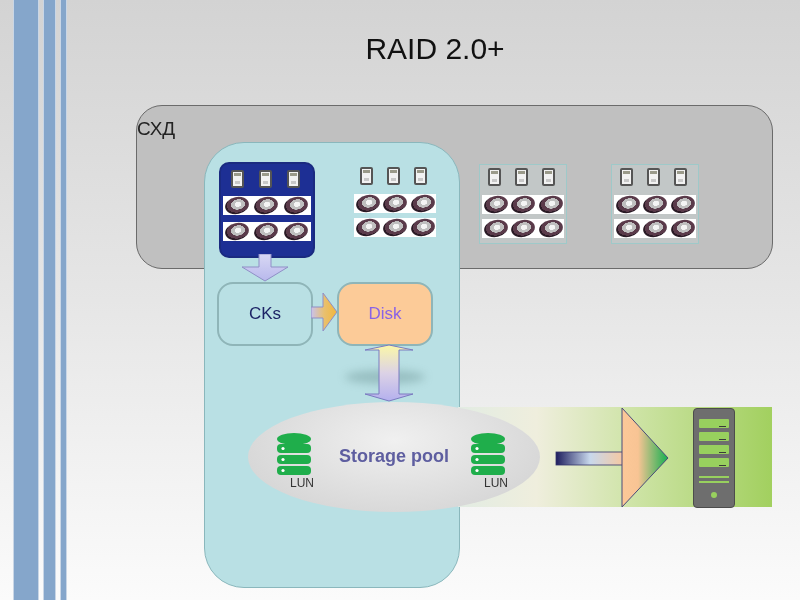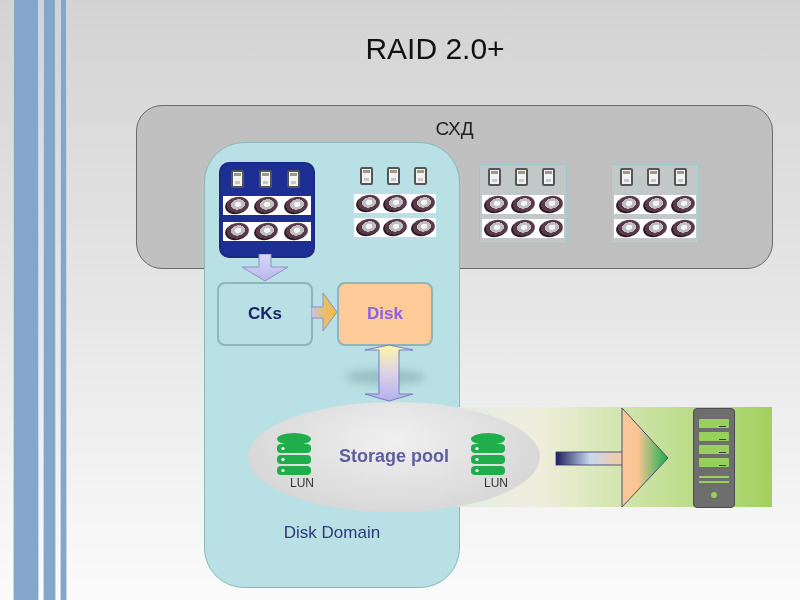--- a/index.html
+++ b/index.html
@@ -12,21 +12,21 @@
   .stripe.s1 { left:13px; width:24px; border-left:1px solid #c9d6e6; border-right:1px solid #c9d6e6; }
   .stripe.s2 { left:43px; width:11px; border-left:1px solid #c9d6e6; border-right:1px solid #c9d6e6; }
   .stripe.s3 { left:60px; width:5px; border-left:1px solid #c9d6e6; border-right:1px solid #c9d6e6; }
 
   .title { position:absolute; left:0; width:870px; top:32px; text-align:center; font-size:30px; color:#111; }
 
   .storage {
     position:absolute; left:136px; top:105px; width:635px; height:162px;
     background:#c0c0c0; border:1px solid #6b6b6b; border-radius:26px;
   }
-  .storage-label { position:absolute; left:0; right:0; top:12px; text-align:center; font-size:19px; color:#222; }
+  .storage-label { position:absolute; left:0; right:0; top:12px; font-size:19px; color:#222; }
 
   .domain {
     position:absolute; left:204px; top:142px; width:254px; height:444px;
     background:#b9e0e4; border:1px solid #8ab7bc; border-radius:40px;
   }
   .domain-label { position:absolute; left:0; right:0; top:378px; text-align:center; font-size:17px; line-height:24px; color:#2b3a7a; }
 
   .enclosure { position:absolute; }
   .enclosure.selected {
     left:219px; top:162px; width:92px; height:92px; background:#1d2f94;
@@ -41,21 +41,21 @@
   .ssd::after { content:""; position:absolute; left:2px; right:2px; top:9px; height:3px; background:#c8c8c8; }
   .hdd-row { position:absolute; height:19px; background:#fff; }
   .hdd {
     position:absolute; top:1px; width:24px; height:17px; border-radius:50%;
     background: radial-gradient(ellipse at 55% 45%, #f4f4f4 0 18%, #bfbfbf 19% 38%, #5a3a4a 39% 60%, #2a1a25 61%);
     transform: rotate(-12deg);
   }
 
   .box {
     position:absolute; display:flex; align-items:center; justify-content:center;
-    font-weight:bold; font-size:17px; border-radius:8px;
+    font-weight:normal; font-size:17px; border-radius:16px;
   }
   .cks { left:217px; top:282px; width:92px; height:60px; background:#b9e0e4; border:2px solid #8fb5b8; color:#1d2466; }
   .ckgs { left:337px; top:282px; width:92px; height:60px; background:#fccb98; border:2px solid #8fb5b8; color:#8a63e6; }
 
   .pool {
     position:absolute; left:248px; top:402px; width:292px; height:110px; border-radius:50%;
     background: radial-gradient(ellipse at 50% 35%, #f0f0f0 0%, #d9d9d9 70%, #cfcfcf 100%);
   }
   .pool-label { position:absolute; left:0; right:0; top:44px; text-align:center; font-size:18px; font-weight:bold; color:#5e5ea0; }
   .lun { position:absolute; width:40px; }
@@ -82,21 +82,20 @@
 <div class="stripe s3"></div>
 
 <div class="title">RAID 2.0+</div>
 
 <div class="storage">
   <div class="storage-label">СХД</div>
 </div>
 
 <div class="domain">
   <div class="domain-label">
-    <div>Disk Domain</div>
   </div>
 </div>
 
 <div id="enclosures">
     <div class="enclosure selected" style="left: 219px; top: 162px; width: 92px; height: 92px;">
       <div class="ssd" style="left: 10px; top: 6px;"></div>
       <div class="ssd" style="left: 38px; top: 6px;"></div>
       <div class="ssd" style="left: 66px; top: 6px;"></div>
       <div class="hdd-row" style="left: 2px; right: 2px; width: 88px; top: 32px;">
         <div class="hdd" style="left: 2px;"></div>

